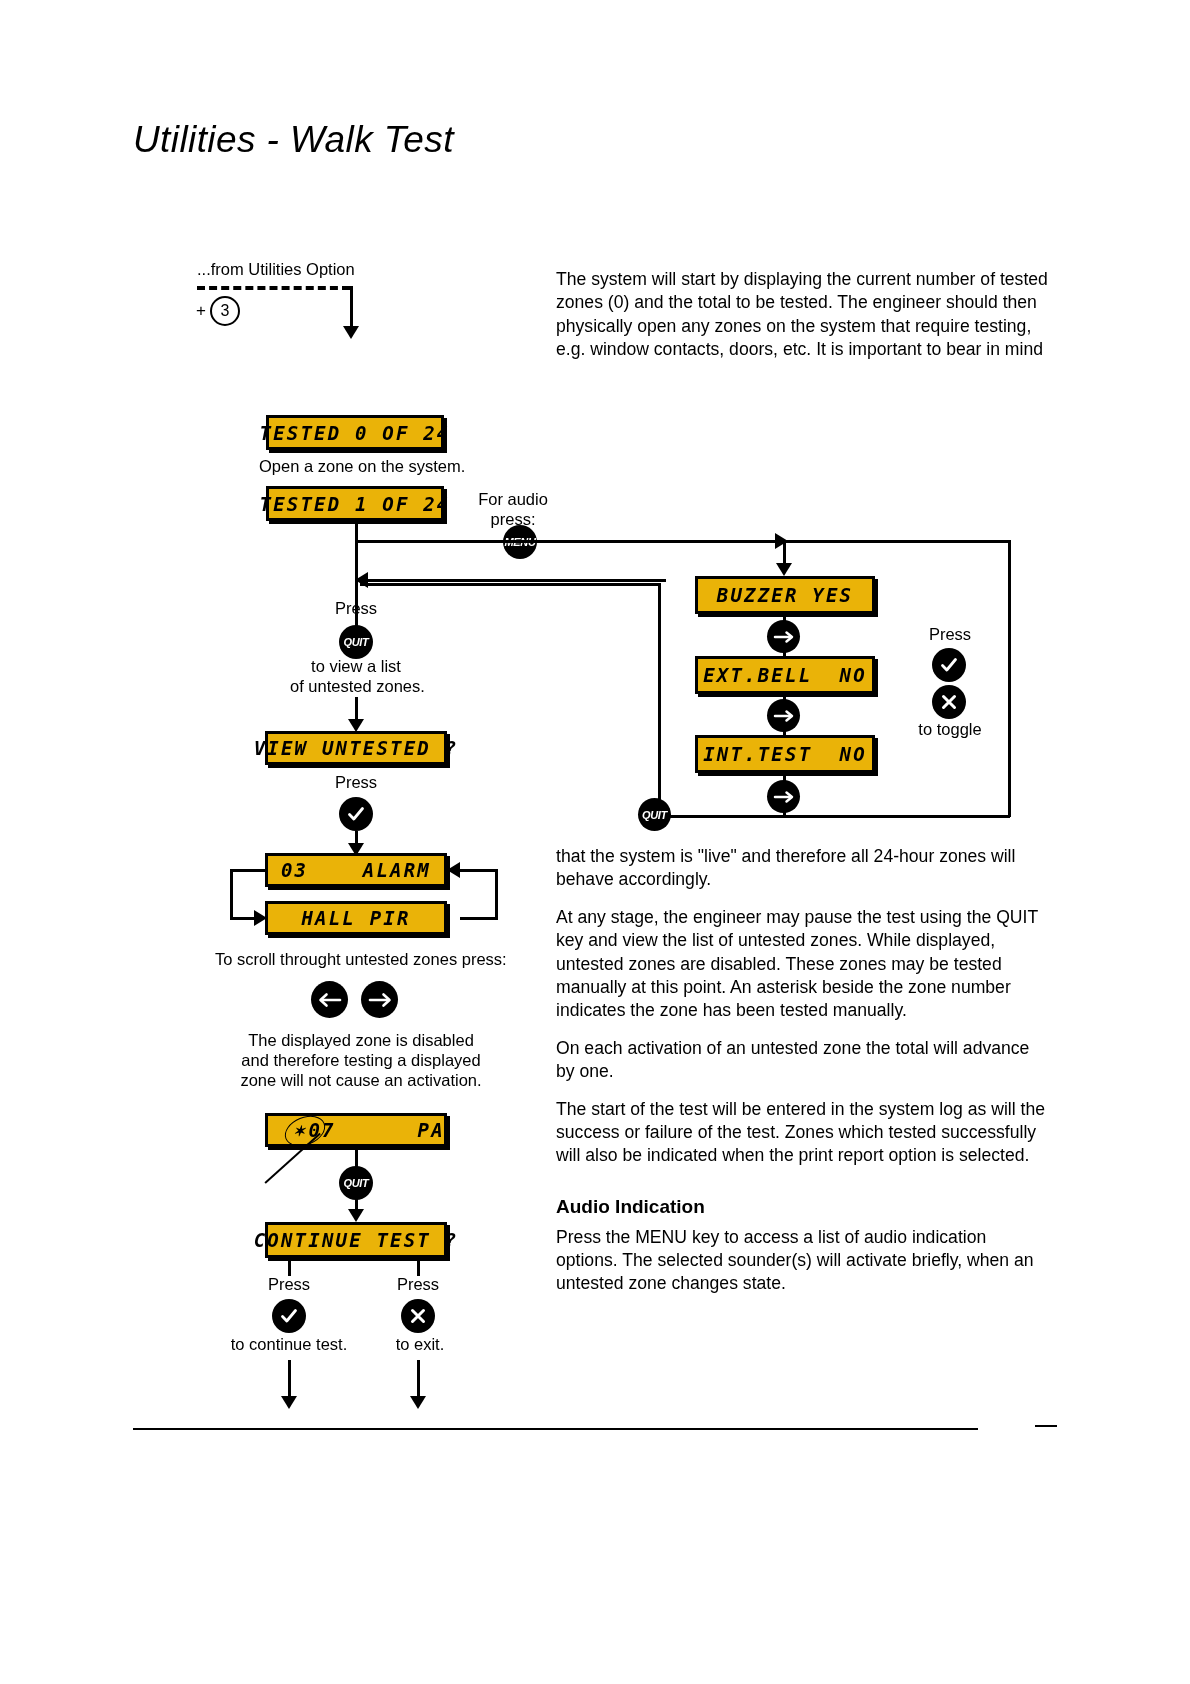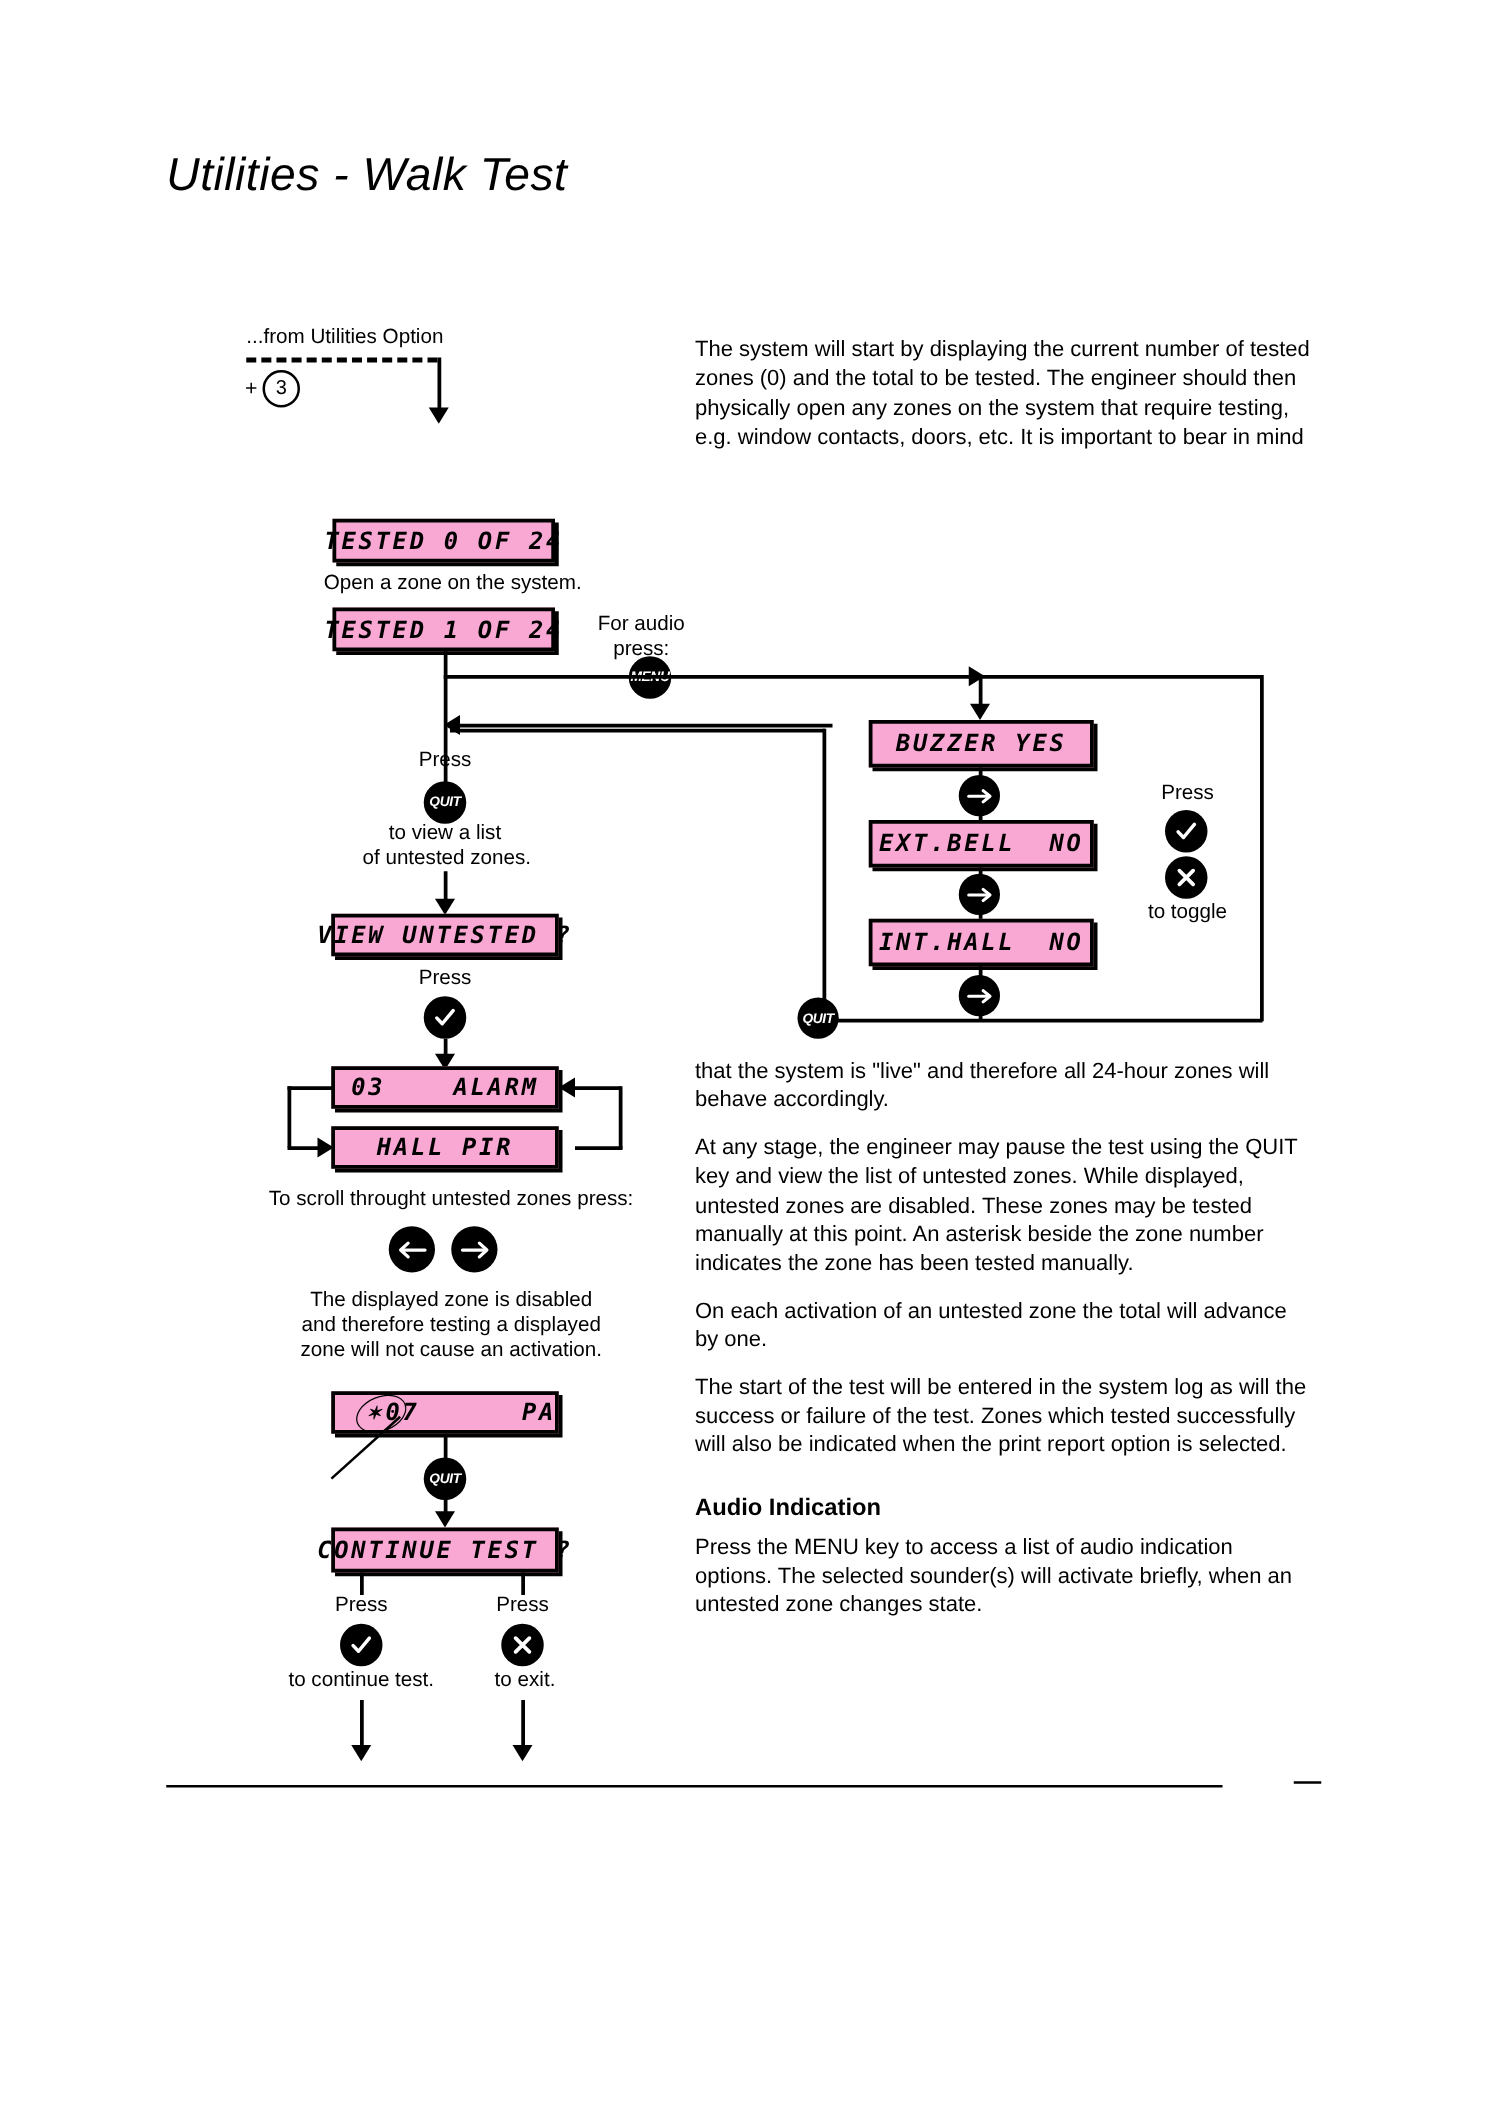--- a/index.html
+++ b/index.html
@@ -30,21 +30,21 @@
   .flow{position:absolute;left:0;top:0;width:560px;height:1684px;}
   .lbl{
     position:absolute;font-size:16.5px;line-height:1.22;text-align:center;
     white-space:pre;
   }
   .lbl.left{text-align:left;}
 
   
   .lcd{
     position:absolute;box-sizing:border-box;
-    border:3px solid #000;background:#f9a8d4;
+    border:3px solid #000;background:#eab308;
     box-shadow:3px 3px 0 0 #000;
     display:flex;align-items:center;justify-content:center;
   }
   .lcd span{
     font-family:"DejaVu Sans Mono","Liberation Mono",monospace;
     font-size:19px;font-weight:bold;font-style:italic;
     letter-spacing:2.2px;white-space:pre;
   }
 
   
@@ -264,21 +264,21 @@
 
     <div class="vline" style="left:223px;top:694px;height:46px;"></div>
     <div class="key glyph" style="left:207px;top:699px;width:33px;height:33px;">
       <svg width="22" height="16" viewBox="0 0 22 16" aria-hidden="true">
         <path d="M2 8 H17" stroke="#fff" stroke-width="2.5" stroke-linecap="round"></path>
         <path d="M13.5 3.5 L19 8 L13.5 12.5" stroke="#fff" stroke-width="2.5" fill="none" stroke-linecap="round" stroke-linejoin="round"></path>
       </svg>
     </div>
 
     <div class="lcd" style="left:135px;top:735px;width:180px;height:38px;">
-      <span>INT.HALL  NO</span>
+      <span>INT.TEST  NO</span>
     </div>
 
     <div class="vline" style="left:223px;top:773px;height:44px;"></div>
     <div class="key glyph" style="left:207px;top:780px;width:33px;height:33px;">
       <svg width="22" height="16" viewBox="0 0 22 16" aria-hidden="true">
         <path d="M2 8 H17" stroke="#fff" stroke-width="2.5" stroke-linecap="round"></path>
         <path d="M13.5 3.5 L19 8 L13.5 12.5" stroke="#fff" stroke-width="2.5" fill="none" stroke-linecap="round" stroke-linejoin="round"></path>
       </svg>
     </div>
 

